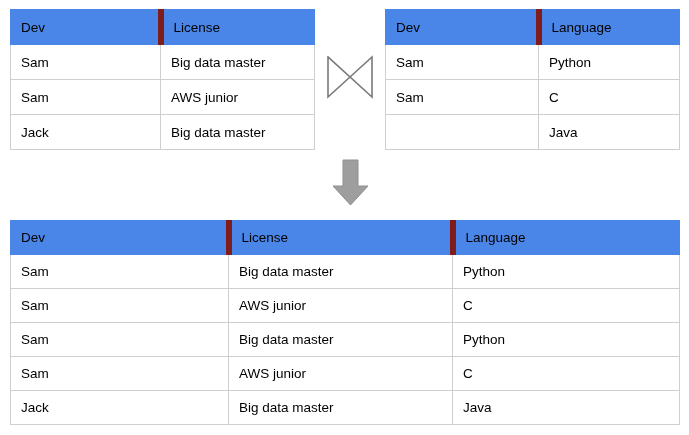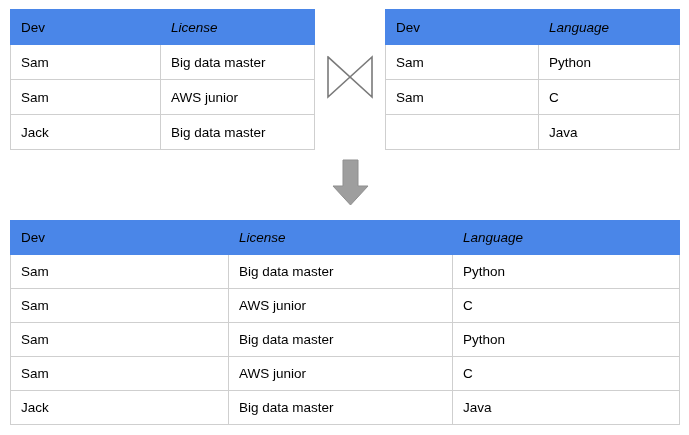--- a/index.html
+++ b/index.html
@@ -39,22 +39,21 @@
     vertical-align: middle;
     white-space: nowrap;
     overflow: hidden;
   }
   table.grid th {
     background: #4a86e8;
     color: #000000;
     border-color: #4a86e8;
   }
   table.grid th.hdr-sep {
-    border-left: 1px solid #7f1d1d;
-    font-style: italic;
+    border-left: 6px solid #7f1d1d;
   }
 
   
   #table-left {
     left: 10px;
     top: 9px;
     width: 305px;
   }
   #table-left th, #table-left td { height: 34px; }
 

